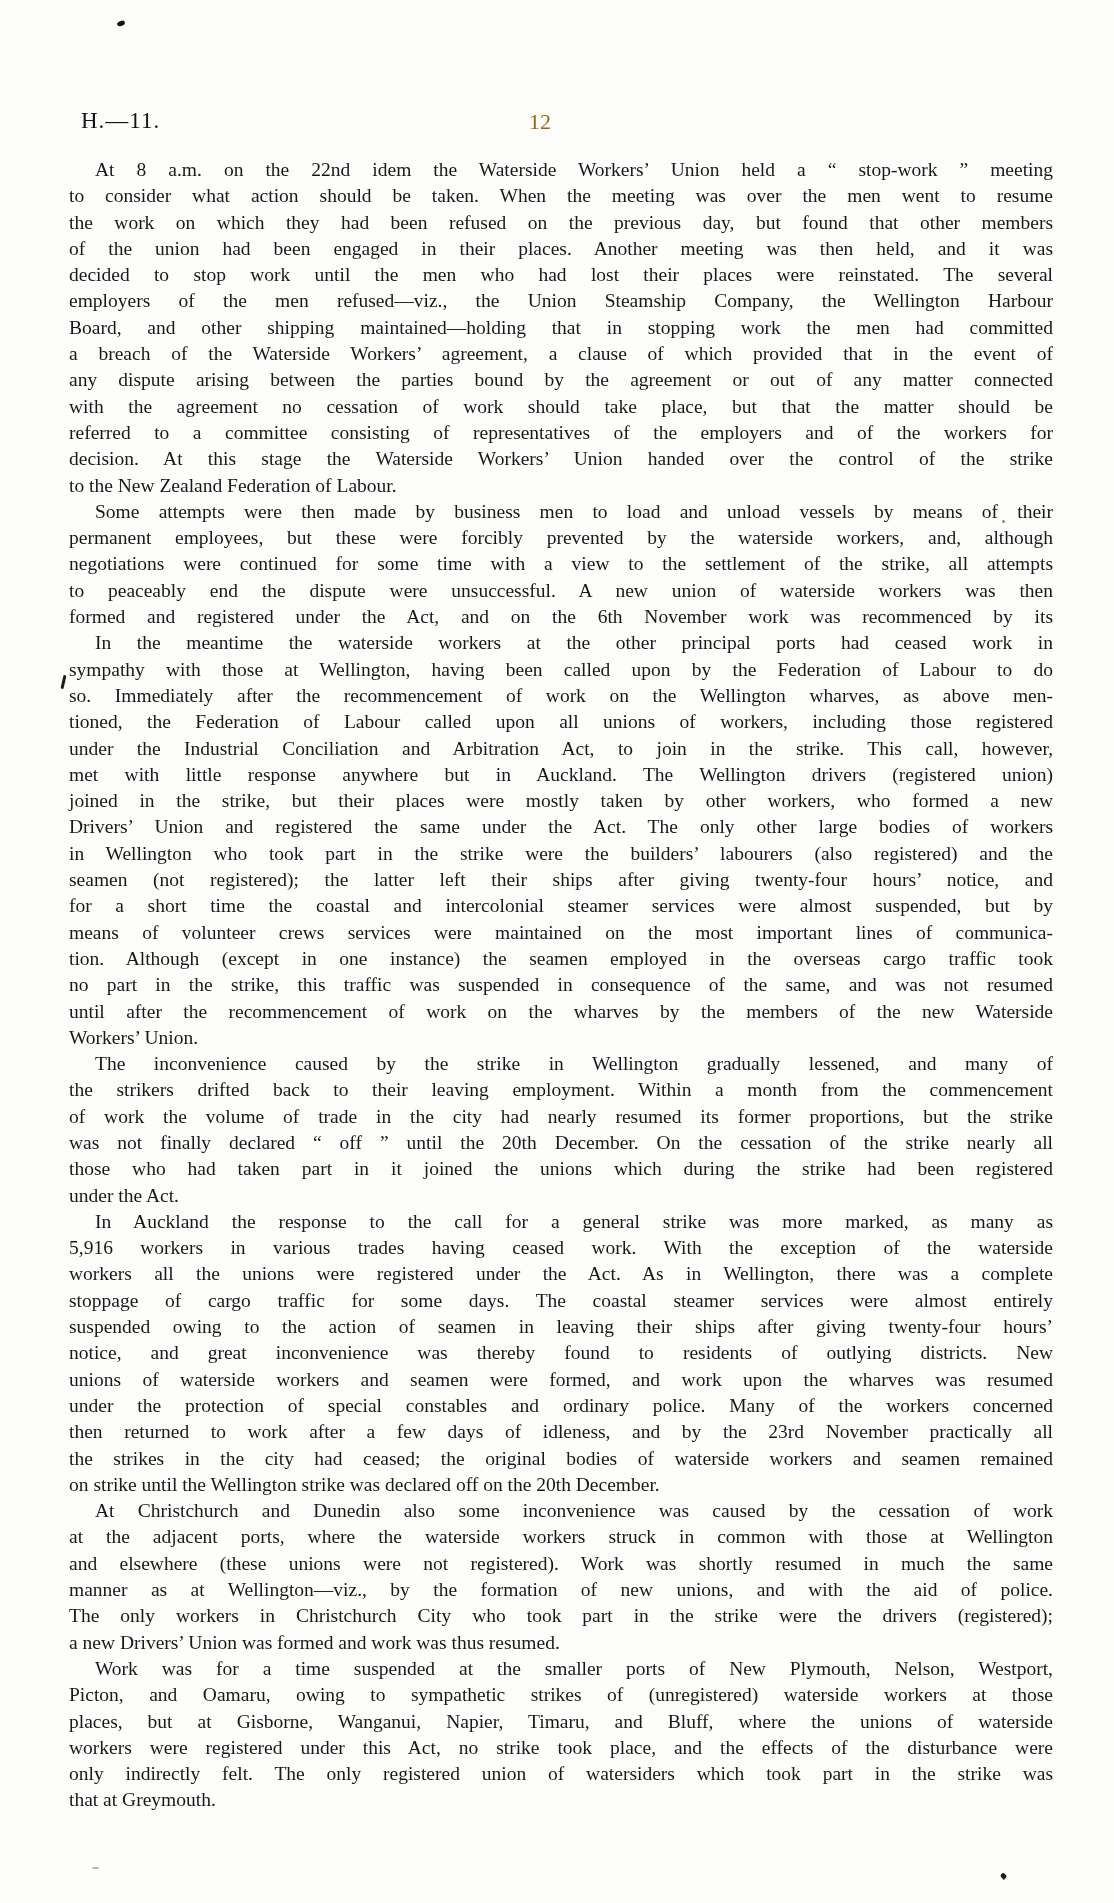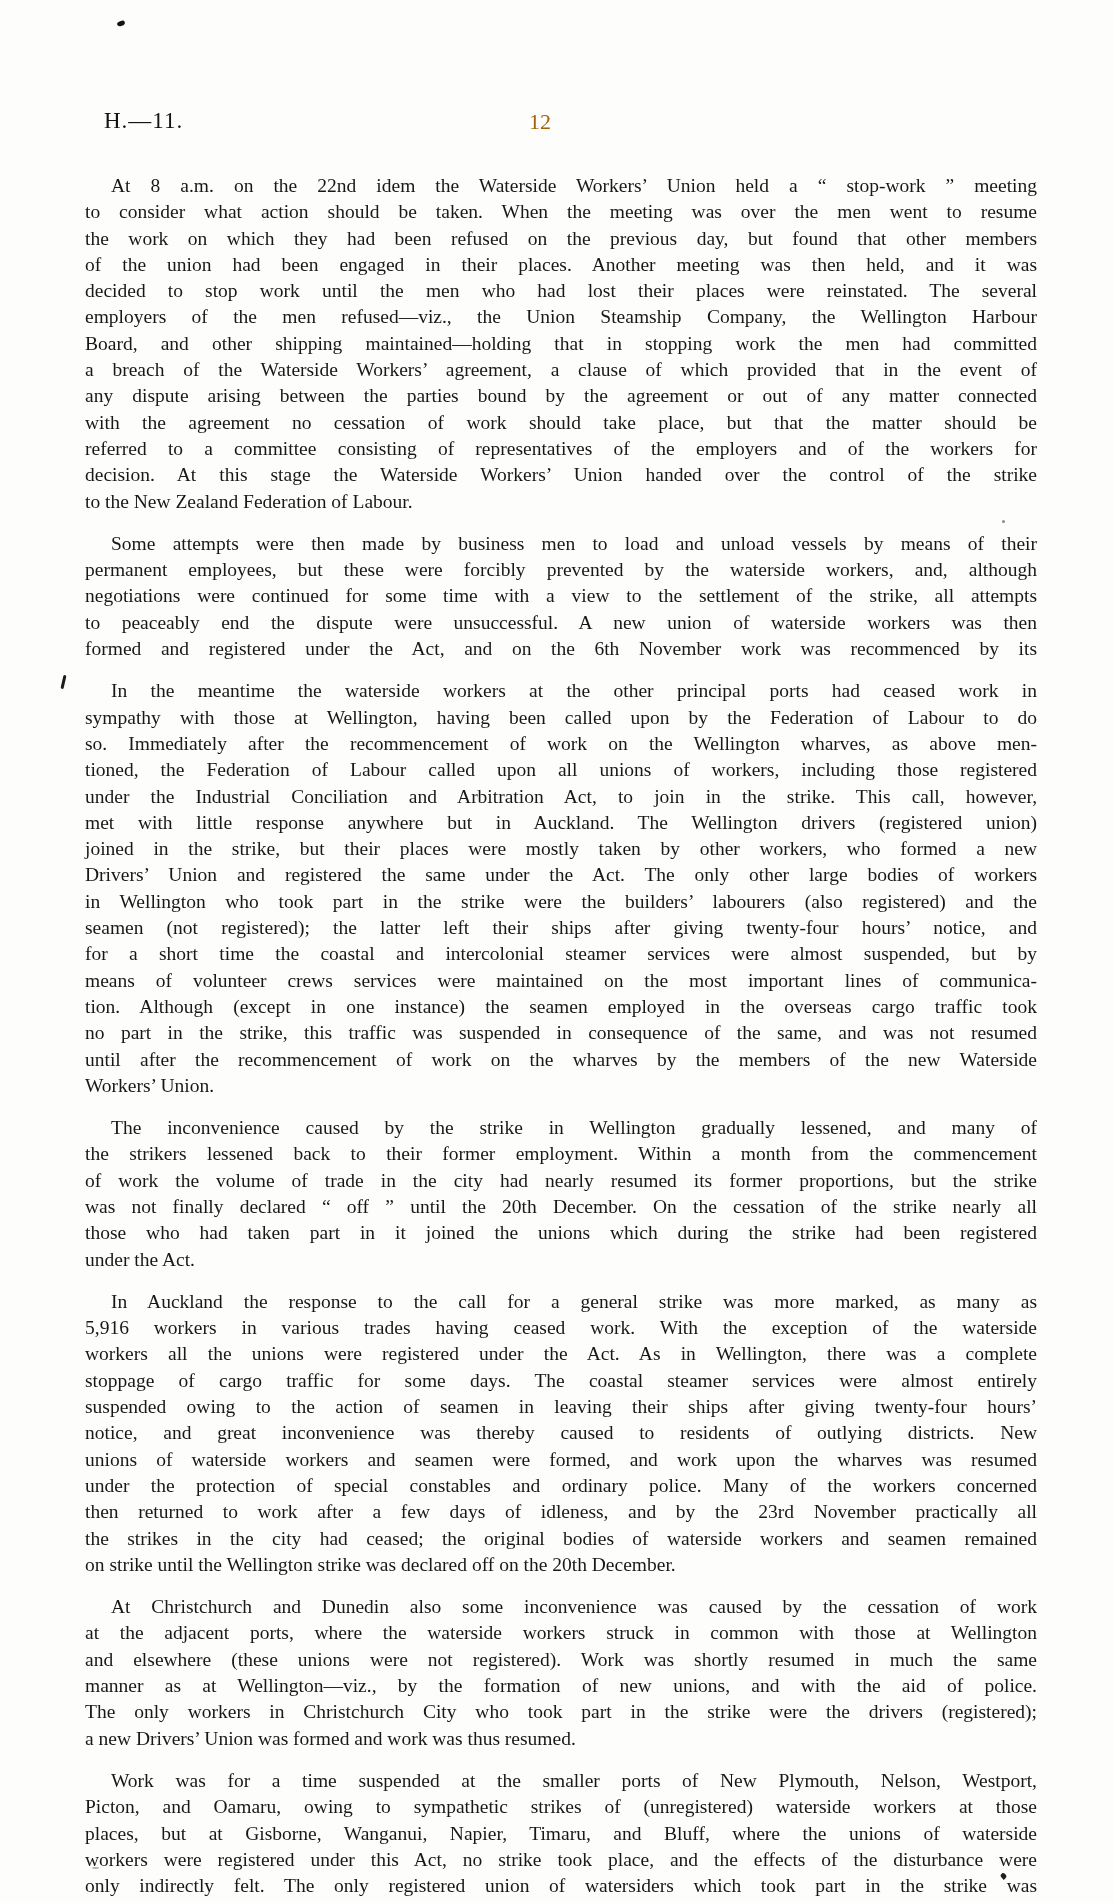--- a/index.html
+++ b/index.html
@@ -24,21 +24,20 @@
     width: 1114px;
     height: 30px;
   }
   .report-no {
     position: absolute;
     left: 81px;
     top: 0;
     font-size: 23px;
     letter-spacing: 1px;
     color: #141414;
-    margin-left: 23px;
   }
   .page-no {
     position: absolute;
     left: 500px;
     top: 1px;
     width: 80px;
     text-align: center;
     font-size: 22px;
     color: #a16207;
   }
@@ -46,21 +45,21 @@
   .body-text {
     position: absolute;
     top: 157px;
     left: 69px;
     width: 984px;
     font-size: 19.5px;
     line-height: 26.3px;
     color: #181818;
     text-rendering: optimizeLegibility;
   }
-  .paragraph { margin: 16px; }
+  .paragraph { margin: 0; }
   .line {
     text-align: justify;
     text-align-last: justify;
     text-justify: inter-word;
     white-space: normal;
   }
   .line.first { text-indent: 26px; }
   .line.last  { text-align-last: left; }
   
   .speck { position: absolute; pointer-events: none; }
@@ -134,33 +133,33 @@
         <div class="line">seamen (not registered); the latter left their ships after giving twenty-four hours’ notice, and</div>
         <div class="line">for a short time the coastal and intercolonial steamer services were almost suspended, but by</div>
         <div class="line">means of volunteer crews services were maintained on the most important lines of communica-</div>
         <div class="line">tion. Although (except in one instance) the seamen employed in the overseas cargo traffic took</div>
         <div class="line">no part in the strike, this traffic was suspended in consequence of the same, and was not resumed</div>
         <div class="line">until after the recommencement of work on the wharves by the members of the new Waterside</div>
         <div class="line last">Workers’ Union.</div>
       </div>
       <div class="paragraph">
         <div class="line first">The inconvenience caused by the strike in Wellington gradually lessened, and many of</div>
-        <div class="line">the strikers lessened back to their former employment. Within a month from the commencement</div>
+        <div class="line">the strikers drifted back to their leaving employment. Within a month from the commencement</div>
         <div class="line">of work the volume of trade in the city had nearly resumed its former proportions, but the strike</div>
         <div class="line">was not finally declared “ off ” until the 20th December. On the cessation of the strike nearly all</div>
         <div class="line">those who had taken part in it joined the unions which during the strike had been registered</div>
         <div class="line last">under the Act.</div>
       </div>
       <div class="paragraph">
         <div class="line first">In Auckland the response to the call for a general strike was more marked, as many as</div>
         <div class="line">5,916 workers in various trades having ceased work. With the exception of the waterside</div>
         <div class="line">workers all the unions were registered under the Act. As in Wellington, there was a complete</div>
         <div class="line">stoppage of cargo traffic for some days. The coastal steamer services were almost entirely</div>
         <div class="line">suspended owing to the action of seamen in leaving their ships after giving twenty-four hours’</div>
-        <div class="line">notice, and great inconvenience was thereby caused to residents of outlying districts. New</div>
+        <div class="line">notice, and great inconvenience was thereby found to residents of outlying districts. New</div>
         <div class="line">unions of waterside workers and seamen were formed, and work upon the wharves was resumed</div>
         <div class="line">under the protection of special constables and ordinary police. Many of the workers concerned</div>
         <div class="line">then returned to work after a few days of idleness, and by the 23rd November practically all</div>
         <div class="line">the strikes in the city had ceased; the original bodies of waterside workers and seamen remained</div>
         <div class="line last">on strike until the Wellington strike was declared off on the 20th December.</div>
       </div>
       <div class="paragraph">
         <div class="line first">At Christchurch and Dunedin also some inconvenience was caused by the cessation of work</div>
         <div class="line">at the adjacent ports, where the waterside workers struck in common with those at Wellington</div>
         <div class="line">and elsewhere (these unions were not registered). Work was shortly resumed in much the same</div>

